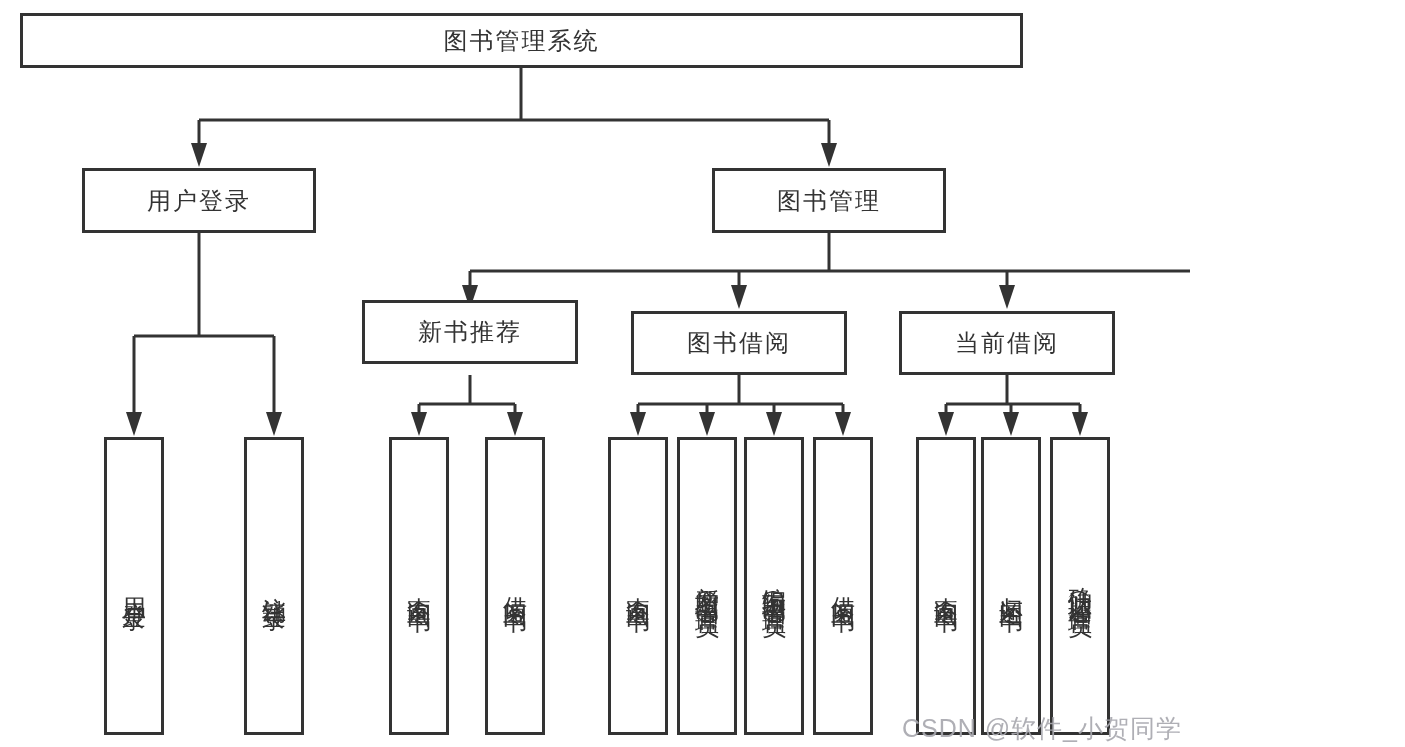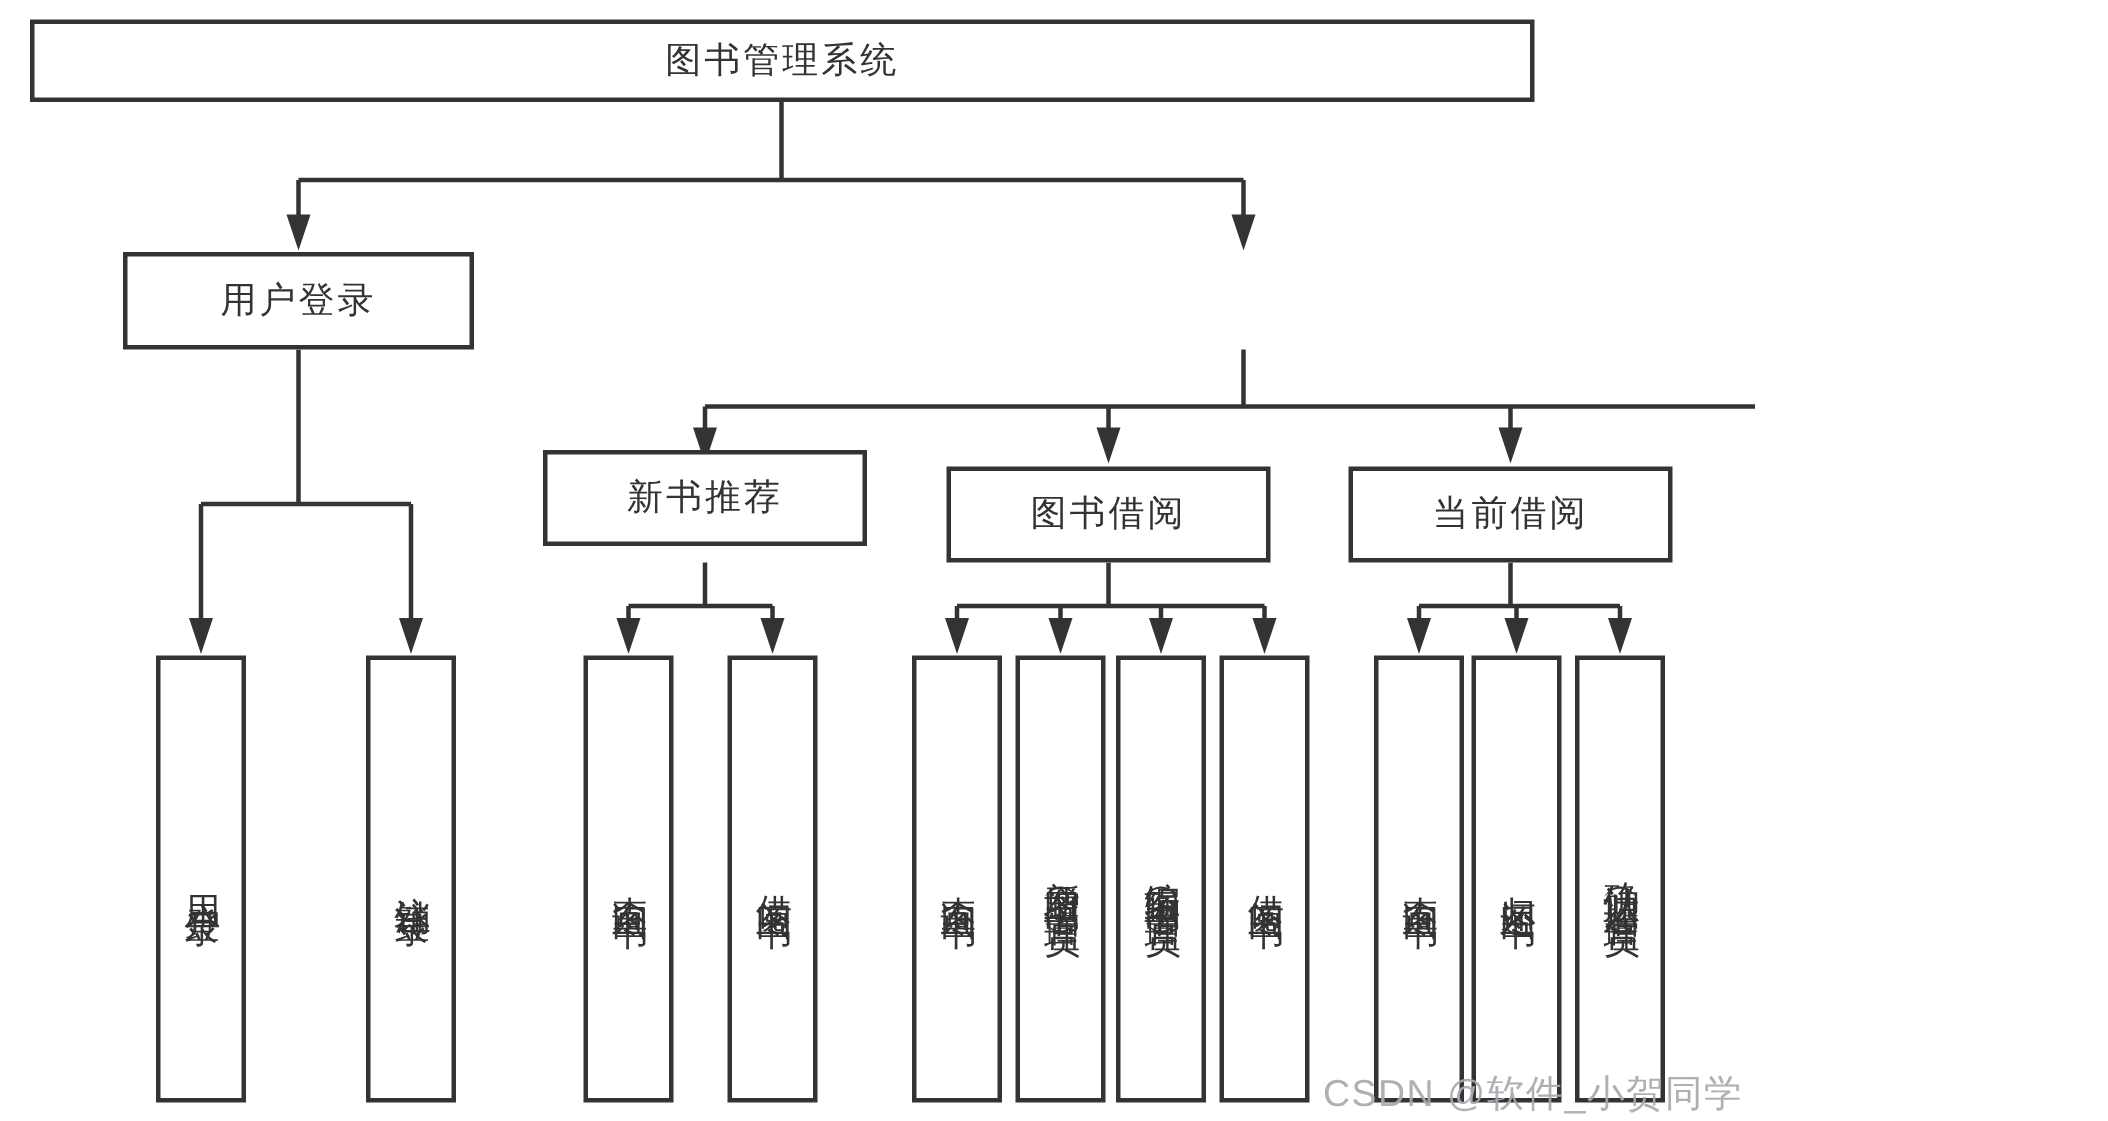--- a/index.html
+++ b/index.html
@@ -8,20 +8,21 @@
     background: #ffffff;
   }
   #stage {
     position: relative;
     width: 1170px;
     height: 747px;
     background: #ffffff;
     overflow: hidden;
     font-family: "Liberation Sans", "DejaVu Sans", sans-serif;
     color: #333333;
+    padding-left: 20px;
   }
   #connectors {
     position: absolute;
     left: 0;
     top: 0;
     width: 1405px;
     height: 747px;
     z-index: 1;
   }
   .node {
@@ -133,20 +134,23 @@
     </g>
   </svg>
 
   <div class="node" style="left:20px; top:13px; width:1003px; height:55px;">
     <span class="label">图书管理系统</span>
   </div>
 
   <div class="node" style="left:82px; top:168px; width:234px; height:65px;">
     <span class="label">用户登录</span>
   </div>
+  <div class="node" style="left:712px; top:168px; width:234px; height:65px;">
+    <span class="label">图书管理</span>
+  </div>
 
   <div class="node" style="left:362px; top:300px; width:216px; height:64px;">
     <span class="label">新书推荐</span>
   </div>
   <div class="node" style="left:899px; top:311px; width:216px; height:64px;">
     <span class="label">当前借阅</span>
   </div>
   <div class="node" style="left:631px; top:311px; width:216px; height:64px;">
     <span class="label">图书借阅</span>
   </div>

